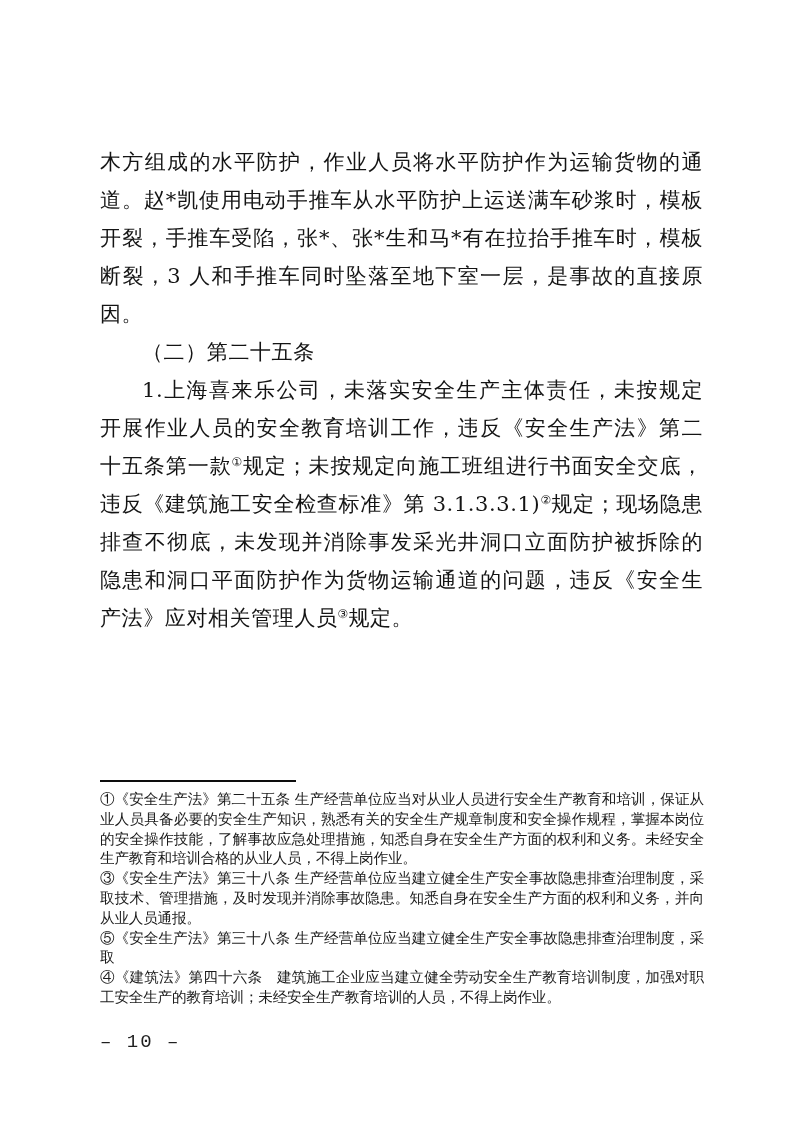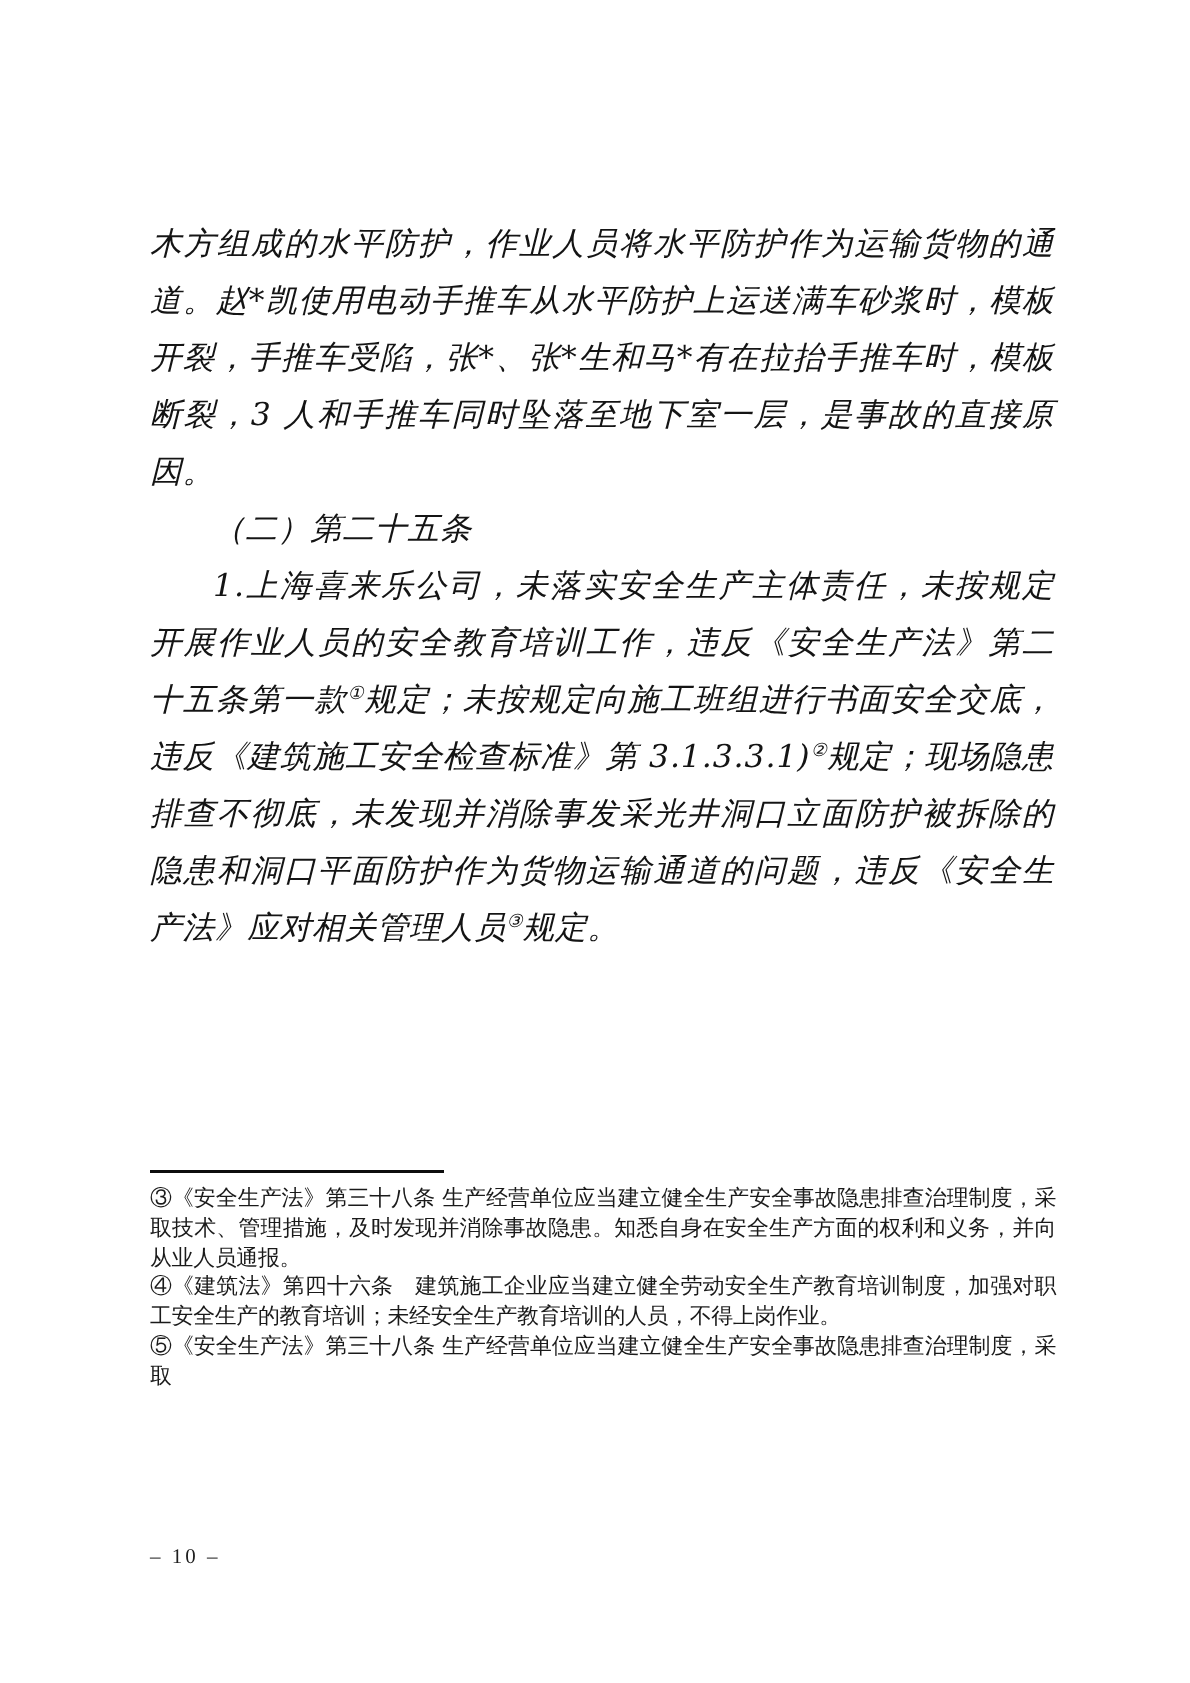--- a/index.html
+++ b/index.html
@@ -15,21 +15,20 @@
     overflow: hidden;
     font-family: "DejaVu Serif", "Liberation Serif", serif;
     color: #141414;
   }
   
   .body-text {
     position: absolute;
     left: 100px;
     top: 143px;
     width: 603px;
-    font-style: italic;
   }
   .para {
     margin: 0;
     font-size: 21px;
     line-height: 38px;
     letter-spacing: 0.6px;
     text-align: justify;
     color: #141414;
   }
   .para.indent { text-indent: 2em; }
@@ -60,41 +59,42 @@
     letter-spacing: -0.2px;
     text-align: justify;
     color: #1a1a1a;
     font-family: "DejaVu Serif", "Liberation Serif", serif;
   }
   
   .page-number {
     position: absolute;
     left: 100px;
     top: 1031px;
-    font-size: 14px;
+    font-size: 19px;
     letter-spacing: 2px;
     color: #1f1f1f;
-    font-family: Liberation Serif, serif;
+    font-family: Liberation Mono, monospace;
   }
 </style>
 </head>
 <body>
 
 <div class="page">
 
   <div class="body-text">
       <p class="para"><span>木方组成的水平防护，作业人员将水平防护作为运输货物的通道。赵*凯使用电动手推车从水平防护上运送满车砂浆时，模板开裂，手推车受陷，张*、张*生和马*有在拉抬手推车时，模板断裂，3 人和手推车同时坠落至地下室一层，是事故的直接原因。</span></p>
       <p class="para indent"><span>（二）第二十五条</span></p>
       <p class="para indent"><span>1.上海喜来乐公司，未落实安全生产主体责任，未按规定开展作业人员的安全教育培训工作，违反《安全生产法》第二十五条第一款</span><sup class="fn-ref">①</sup><span>规定；未按规定向施工班组进行书面安全交底，违反《建筑施工安全检查标准》第 3.1.3.3.1)</span><sup class="fn-ref">②</sup><span>规定；现场隐患排查不彻底，未发现并消除事发采光井洞口立面防护被拆除的隐患和洞口平面防护作为货物运输通道的问题，违反《安全生产法》应对相关管理人员</span><sup class="fn-ref">③</sup><span>规定。</span></p>
     </div>
 
   <div class="footnotes">
     <hr class="fn-separator">
     <div>
+        <p class="footnote">①《安全生产法》第二十五条 生产经营单位应当对从业人员进行安全生产教育和培训，保证从业人员具备必要的安全生产知识，熟悉有关的安全生产规章制度和安全操作规程，掌握本岗位的安全操作技能，了解事故应急处理措施，知悉自身在安全生产方面的权利和义务。未经安全生产教育和培训合格的从业人员，不得上岗作业。</p>
         <p class="footnote">③《安全生产法》第三十八条 生产经营单位应当建立健全生产安全事故隐患排查治理制度，采取技术、管理措施，及时发现并消除事故隐患。知悉自身在安全生产方面的权利和义务，并向从业人员通报。</p>
+        <p class="footnote">⑤《安全生产法》第三十八条 生产经营单位应当建立健全生产安全事故隐患排查治理制度，采取</p>
         <p class="footnote">④《建筑法》第四十六条　建筑施工企业应当建立健全劳动安全生产教育培训制度，加强对职工安全生产的教育培训；未经安全生产教育培训的人员，不得上岗作业。</p>
-        <p class="footnote">⑤《安全生产法》第三十八条 生产经营单位应当建立健全生产安全事故隐患排查治理制度，采取</p>
       </div>
   </div>
 
   <div class="page-number">– 10 –</div>
 
 </div>
 
 </body></html>

